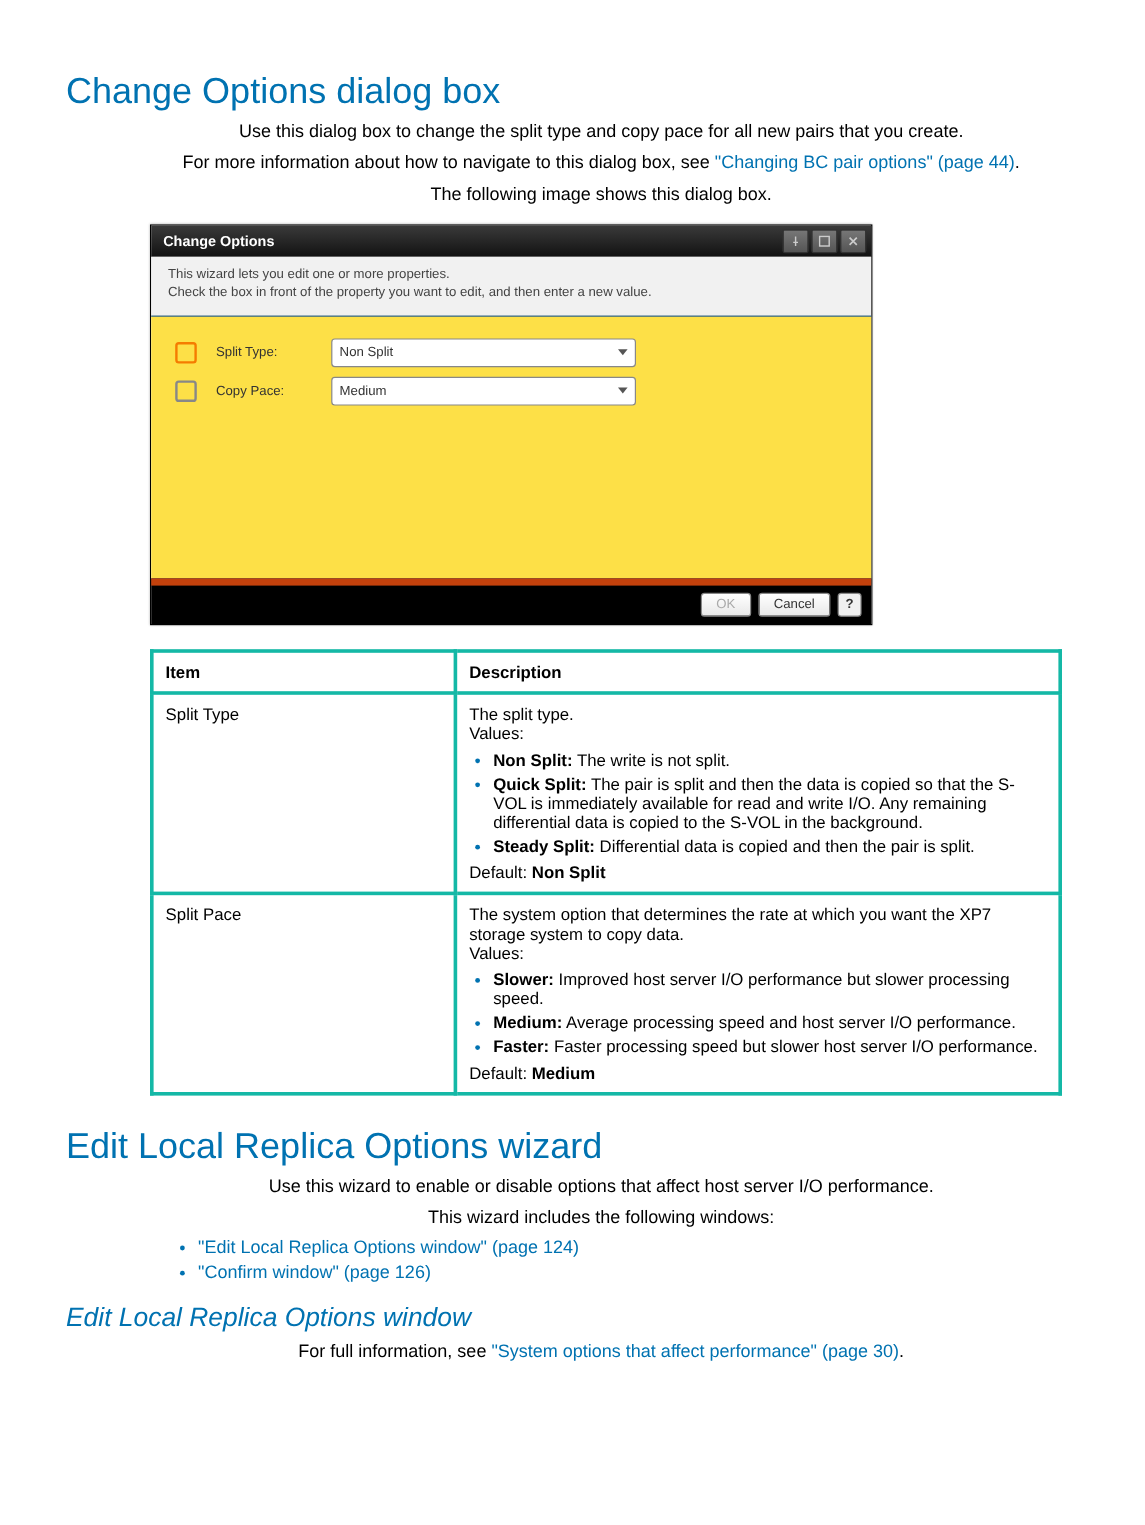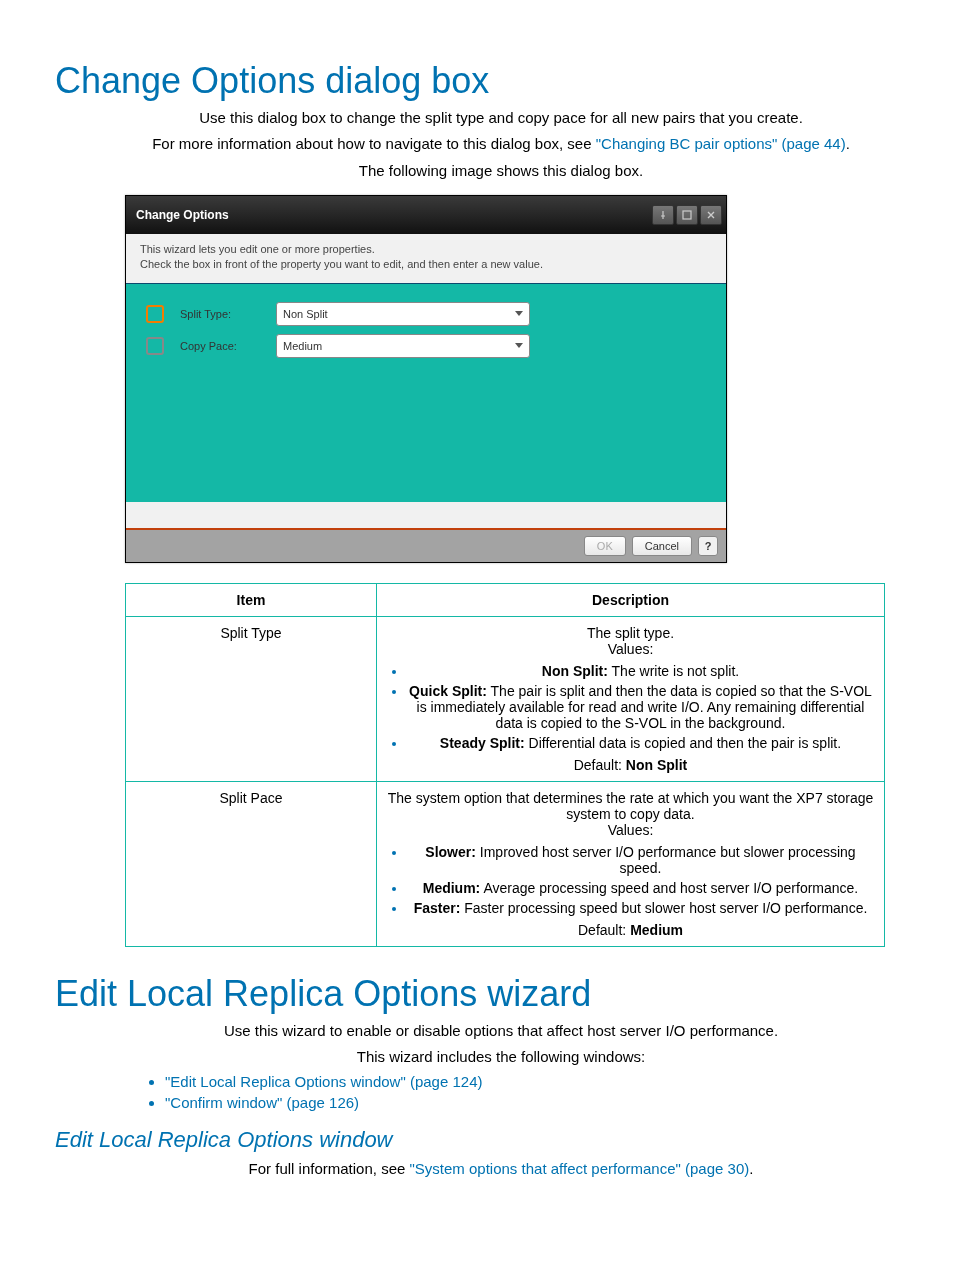--- a/index.html
+++ b/index.html
@@ -12,21 +12,21 @@
     width: 954px;
   }
   .page {
     padding: 50px 55px 40px 55px;
     box-sizing: border-box;
   }
   h1.sec {
     font-family: "Trebuchet MS", Arial, sans-serif;
     color: #0072b1;
     font-weight: 400;
-    font-size: 36px;
+    font-size: 30px;
     margin: 10px 0 6px 0;
   }
   h2.sub {
     font-family: "Trebuchet MS", Arial, sans-serif;
     color: #0072b1;
     font-weight: 400;
     font-size: 22px;
     margin: 16px 0 4px 0;
     font-style: italic;
   }
@@ -51,21 +51,21 @@
     background: #fff;
     box-shadow: 0 0 2px rgba(0,0,0,0.3);
     font-family: Arial, sans-serif;
   }
   .titlebar {
     background: linear-gradient(#3a3a3a,#222 60%,#111);
     color: #fff;
     display: flex;
     align-items: center;
     justify-content: space-between;
-    height: 38px;
+    height: 26px;
     font-size: 12px;
     font-weight: bold;
     padding: 0 4px 0 10px;
   }
   .winbtns { display:flex; gap:2px; }
   .winbtn {
     width:20px;height:18px;
     background: linear-gradient(#777,#555);
     border:1px solid #333;
     border-radius:2px;
@@ -76,21 +76,21 @@
     background:#f1f1f1;
     font-size:11px;
     color:#444;
   }
   .wizdesc {
     padding:8px 14px 10px 14px;
     line-height:1.4;
     border-bottom:1px solid #0c4a6e;
   }
   .formarea {
-    background:#14b8a6;
+    background:#fde047;
     min-height:190px;
     padding:14px 0 14px 0;
   }
   .row {
     display:flex;
     align-items:center;
     padding:4px 20px;
     gap:16px;
   }
   .cb {
@@ -101,24 +101,24 @@
   .dd {
     display:flex;align-items:center;justify-content:space-between;
     width:240px;height:22px;
     border:1px solid #888;border-radius:3px;
     padding:0 6px;font-size:11px;color:#333;background:#fff;
   }
   .caret {
     width:0;height:0;border-left:4px solid transparent;border-right:4px solid transparent;border-top:5px solid #555;
   }
   .dlgfooter {
-    background:#a3a3a3;
-    border-top:2px solid #c2410c;
+    background:#000000;
+    border-top:6px solid #c2410c;
     padding:6px 8px;
-    display:flex;justify-content:flex-end;gap:6px;align-items:center;margin-top:26px;
+    display:flex;justify-content:flex-end;gap:6px;align-items:center;
   }
   .btn {
     font-size:11px;
     padding:3px 12px;
     border:1px solid #888;border-radius:3px;
     background:linear-gradient(#fff,#e8e8e8);
     color:#333;
   }
   .btn.disabled { color:#aaa; }
   .helpq {
@@ -128,22 +128,22 @@
   }
 
   
   table.desc {
     margin-left:70px;
     border-collapse: collapse;
     width: 760px;
     font-size: 14px;
   }
   table.desc th, table.desc td {
-    border:1px solid #14b8a6;
-    text-align:center;
+    border:3px solid #14b8a6;
+    text-align:left;
     vertical-align:top;
     padding:8px 10px;
   }
   table.desc th {
     font-weight:bold;
     background:#fff;
   }
   table.desc ul {
     margin:6px 0;
     padding-left:20px;

